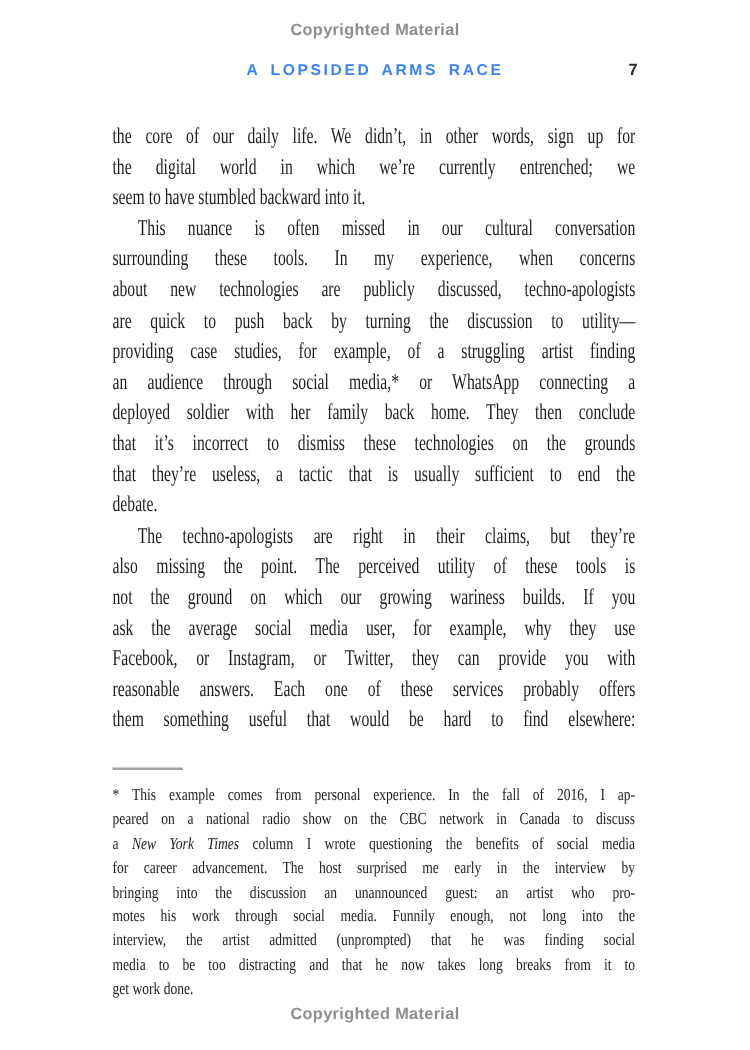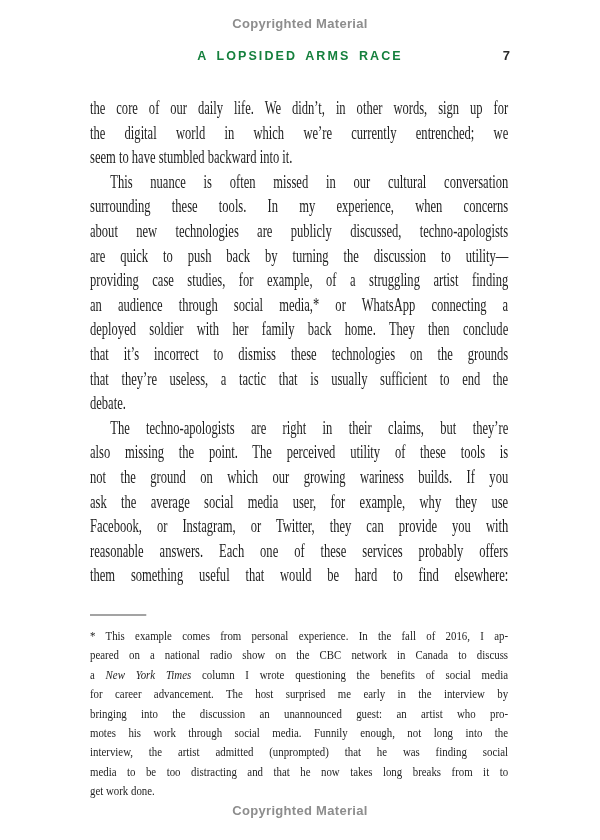--- a/index.html
+++ b/index.html
@@ -8,21 +8,21 @@
 
   .copyright{position:absolute;left:0;width:600px;text-align:center;
              font-family:"Liberation Sans","DejaVu Sans",sans-serif;
              font-weight:bold;font-size:13px;letter-spacing:0.3px;color:#8d8d8d;}
   .copyright.top{top:16px;}
   .copyright.bottom{top:803px;}
 
   .runhead{position:absolute;top:49px;left:0;width:600px;text-align:center;
            font-family:"Liberation Sans","DejaVu Sans",sans-serif;
            font-weight:bold;font-size:12.5px;letter-spacing:2.1px;word-spacing:3px;
-           color:#15803d;}
+           color:#3b82f6;}
   .pagenum{position:absolute;top:48px;left:90px;width:420px;text-align:right;
            font-family:"Liberation Sans","DejaVu Sans",sans-serif;
            font-weight:bold;font-size:13px;color:#2b2b2b;letter-spacing:0;}
 
   
   .bodywrap{position:absolute;left:90px;top:96px;width:600px;
             transform:scaleX(0.697);transform-origin:left top;}
   .bline{font-size:18px;line-height:24.6px;white-space:normal;}
   .j{text-align:justify;text-align-last:justify;}
   .first{padding-left:29px;}

